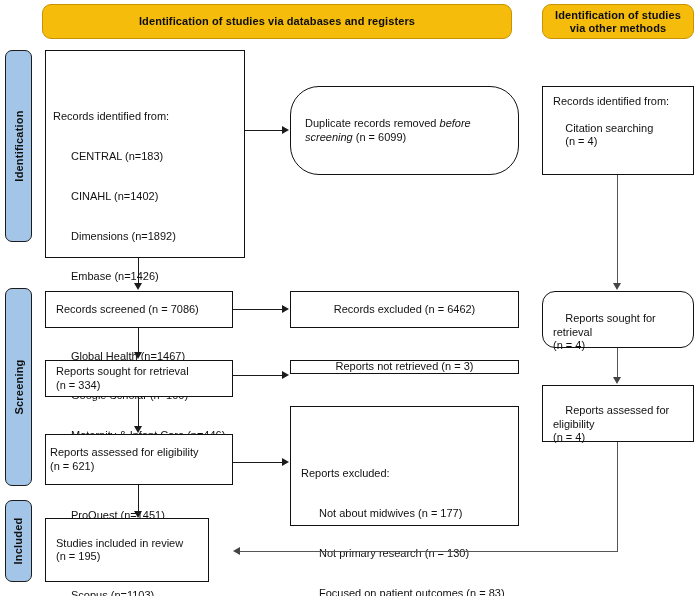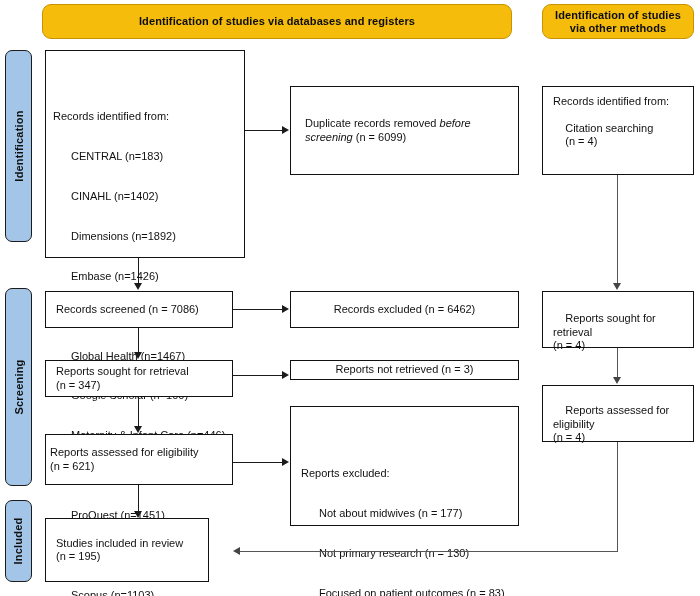--- a/index.html
+++ b/index.html
@@ -134,43 +134,43 @@
       <div class="ln ind">Maternity &amp; Infant Care (n=446)</div>
       <div class="ln ind">Medline (n=1506)</div>
       <div class="ln ind">ProQuest (n=1451)</div>
       <div class="ln ind">PsycINFO (n=835)</div>
       <div class="ln ind">Scopus (n=1103)</div>
       
       
     </div>
   </div>
 
-  <div class="box vcenter" style="left:290px;top:86px;width:229px;height:89px;padding-left:14px;padding-right:10px;">
+  <div class="box vcenter" style="left:290px;top:86px;width:229px;height:89px;padding-left:14px;padding-right:10px;border-radius:29px;">
     <div class="inner"><span>Duplicate records removed </span><i>before screening</i><span> (n = 6099)</span></div>
   </div>
 
   <div class="box" style="left:542px;top:86px;width:152px;height:89px;padding-top:8px;padding-left:10px;"><span>Records identified from:
 
     Citation searching
     (n = 4)</span></div>
 
   <div class="box vcenter" style="left:45px;top:291px;width:188px;height:37px;padding-left:10px;">
     <div class="inner">Records screened (n = 7086)</div>
   </div>
 
   <div class="box vcenter" style="left:290px;top:291px;width:229px;height:37px;justify-content:center;text-align:center;align-items:center;">
     <div class="inner" style="text-align:center;">Records excluded (n = 6462)</div>
   </div>
 
   <div class="box vcenter" style="left:45px;top:360px;width:188px;height:37px;padding-left:10px;">
     <div class="inner" style="white-space:pre-line;">Reports sought for retrieval
-(n = 347)</div>
-  </div>
-
-  <div class="box vcenter" style="left:290px;top:360px;width:229px;height:20px;justify-content:center;text-align:center;">
+(n = 334)</div>
+  </div>
+
+  <div class="box vcenter" style="left:290px;top:360px;width:229px;height:14px;justify-content:center;text-align:center;">
     <div class="inner" style="text-align:center;">Reports not retrieved (n = 3)</div>
   </div>
 
   <div class="box vcenter" style="left:45px;top:434px;width:188px;height:51px;padding-left:4px;">
     <div class="inner" style="white-space:pre-line;">Reports assessed for eligibility
 (n = 621)</div>
   </div>
 
   <div class="box" style="left:290px;top:406px;width:229px;height:120px;padding-top:7px;padding-left:10px;">
     <div class="lines">
@@ -184,21 +184,21 @@
       
       
     </div>
   </div>
 
   <div class="box vcenter" style="left:45px;top:518px;width:164px;height:64px;padding-left:10px;">
     <div class="inner" style="white-space:pre-line;">Studies included in review
 (n = 195)</div>
   </div>
 
-  <div class="box" style="left:542px;top:291px;width:152px;height:57px;padding-top:7px;padding-left:10px;">
+  <div class="box" style="left:542px;top:291px;width:152px;height:57px;padding-top:7px;padding-left:10px;border-radius:13px;">
     <span style="white-space:pre-line;">Reports sought for
 retrieval
 (n = 4)</span>
   </div>
 
   <div class="box" style="left:542px;top:385px;width:152px;height:57px;padding-left:10px;">
     <span style="white-space:pre-line;">Reports assessed for
 eligibility
 (n = 4)</span>
   </div>

